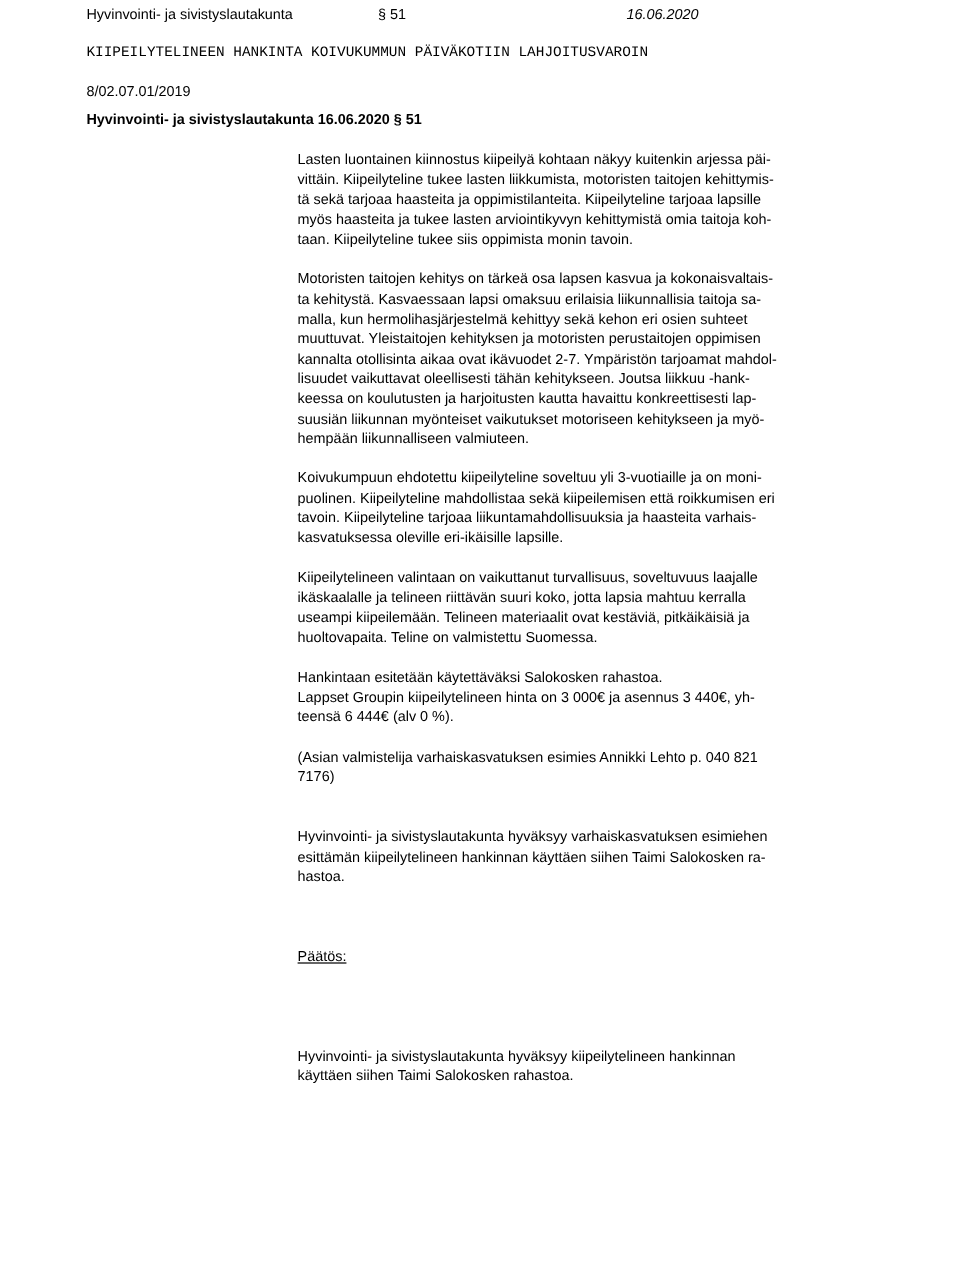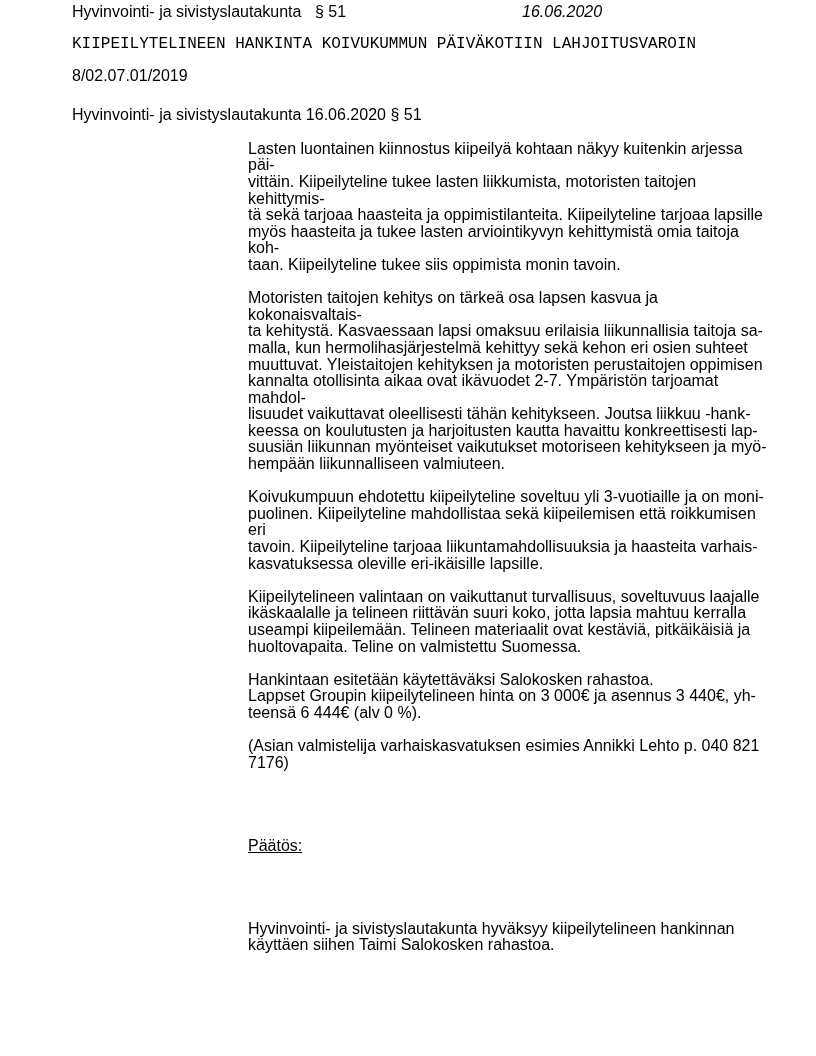--- a/index.html
+++ b/index.html
@@ -10,36 +10,36 @@
   }
   .page {
     position: relative;
     width: 816px;
     height: 1056px;
     box-sizing: border-box;
     padding: 4px 48px 0 72px;
     background: #ffffff;
     color: #000000;
     font-family: "Liberation Sans", "DejaVu Sans", sans-serif;
-    font-size: 16px;
+    font-size: 12px;
     line-height: 16.6px;
     overflow: hidden;
   }
   .header-row {
     position: relative;
     height: 17px;
     white-space: nowrap;
   }
   .header-committee { position: absolute; left: 0; top: 0; }
   .header-section   { position: absolute; left: 243px; top: 0; }
   .header-date      { position: absolute; left: 450px; top: 0; font-style: italic; }
 
   .doc-title   { margin-top: 15px; white-space: nowrap; font-family: Liberation Mono, monospace; }
   .case-number { margin-top: 15px; white-space: nowrap; }
-  .ref-line    { margin-top: 23px; white-space: nowrap; }
+  .ref-line    { margin-top: 7px; white-space: nowrap; font-weight: bold; }
 
   .doc-body {
     margin-left: 176px;   
     margin-top: 17px;
     width: 520px;
   }
   .para {
     margin: 0 0 16.6px 0;
     white-space: pre-line;
   }
@@ -102,20 +102,23 @@
 huoltovapaita. Teline on valmistettu Suomessa.</p>
 
     <p class="para">Hankintaan esitetään käytettäväksi Salokosken rahastoa.
 Lappset Groupin kiipeilytelineen hinta on 3 000€ ja asennus 3 440€, yh-
 teensä 6 444€ (alv 0 %).</p>
 
     <p class="para">(Asian valmistelija varhaiskasvatuksen esimies Annikki Lehto p. 040 821
 7176)</p>
 
     <p class="para">
+      <span class="section-text">Hyvinvointi- ja sivistyslautakunta hyväksyy varhaiskasvatuksen esimiehen
+esittämän kiipeilytelineen hankinnan käyttäen siihen Taimi Salokosken ra-
+hastoa.</span>
     </p>
 
     <p class="para">
       <span class="section-heading">Päätös:</span>
     </p>
 
     <p class="para gap-before">
       <span class="section-text">Hyvinvointi- ja sivistyslautakunta hyväksyy kiipeilytelineen hankinnan
 käyttäen siihen Taimi Salokosken rahastoa.</span>
     </p>

